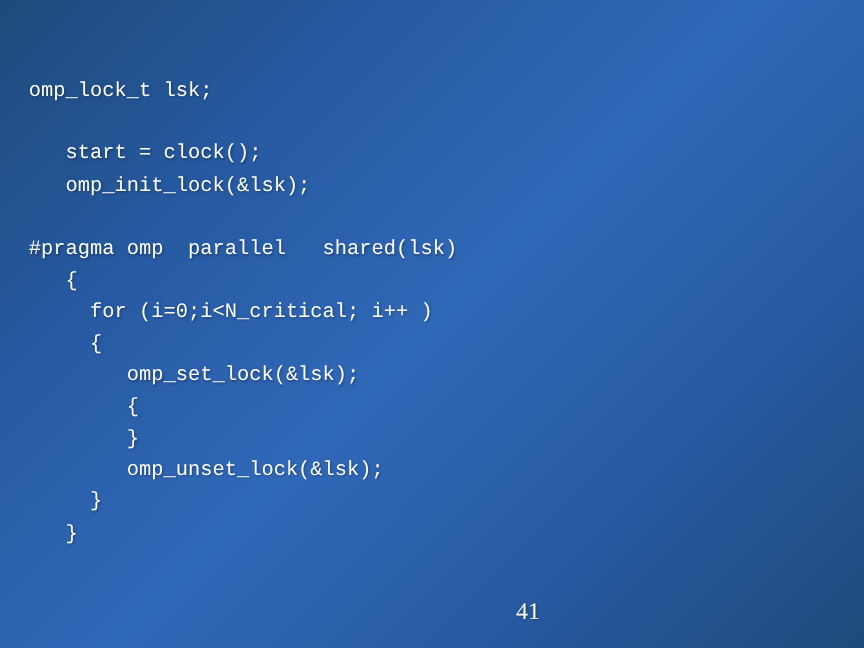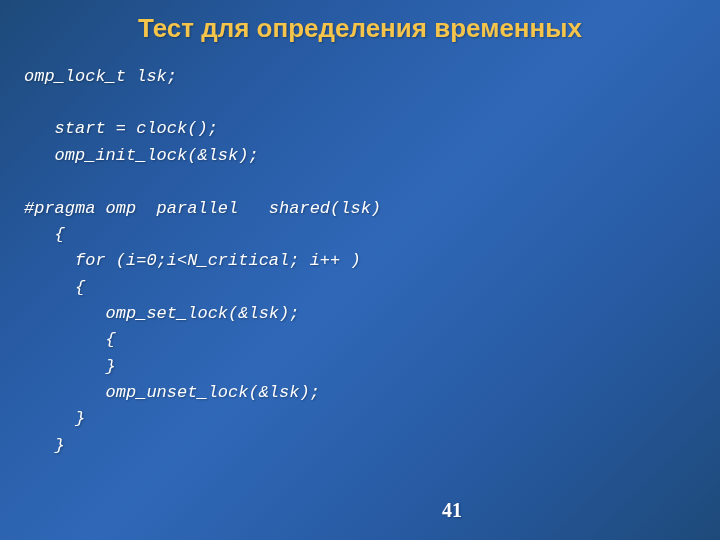--- a/index.html
+++ b/index.html
@@ -29,39 +29,37 @@
       margin-bottom: 18px;
       text-shadow: 1px 1px 2px rgba(0,0,0,0.3);
     }
     .code-block {
       color: #ffffff;
       font-family: "Courier New", Courier, monospace;
       font-size: 17px;
       line-height: 1.55;
       white-space: pre;
       text-shadow: 1px 1px 2px rgba(0,0,0,0.3);
-      font-style: italic;
     }
     .page-number {
       position: absolute;
       bottom: 18px;
-      right: 258px;
+      right: 270px;
       color: #ffffff;
       font-family: Georgia, "Times New Roman", serif;
       font-size: 20px;
       text-shadow: 1px 1px 2px rgba(0,0,0,0.3);
-      font-weight: bold;
     }
   </style>
 </head>
 <body>
 
 <div class="slide">
   <div class="title">
-    <span>Тест для определения временных</span><br>
+    <br>
   </div>
   <div class="code-block"><span>omp_lock_t lsk;</span>
 <span></span>
 <span>   start = clock();</span>
 <span>   omp_init_lock(&amp;lsk);</span>
 <span></span>
 <span>#pragma omp  parallel   shared(lsk)</span>
 <span>   {</span>
 <span>     for (i=0;i&lt;N_critical; i++ )</span>
 <span>     {</span>

